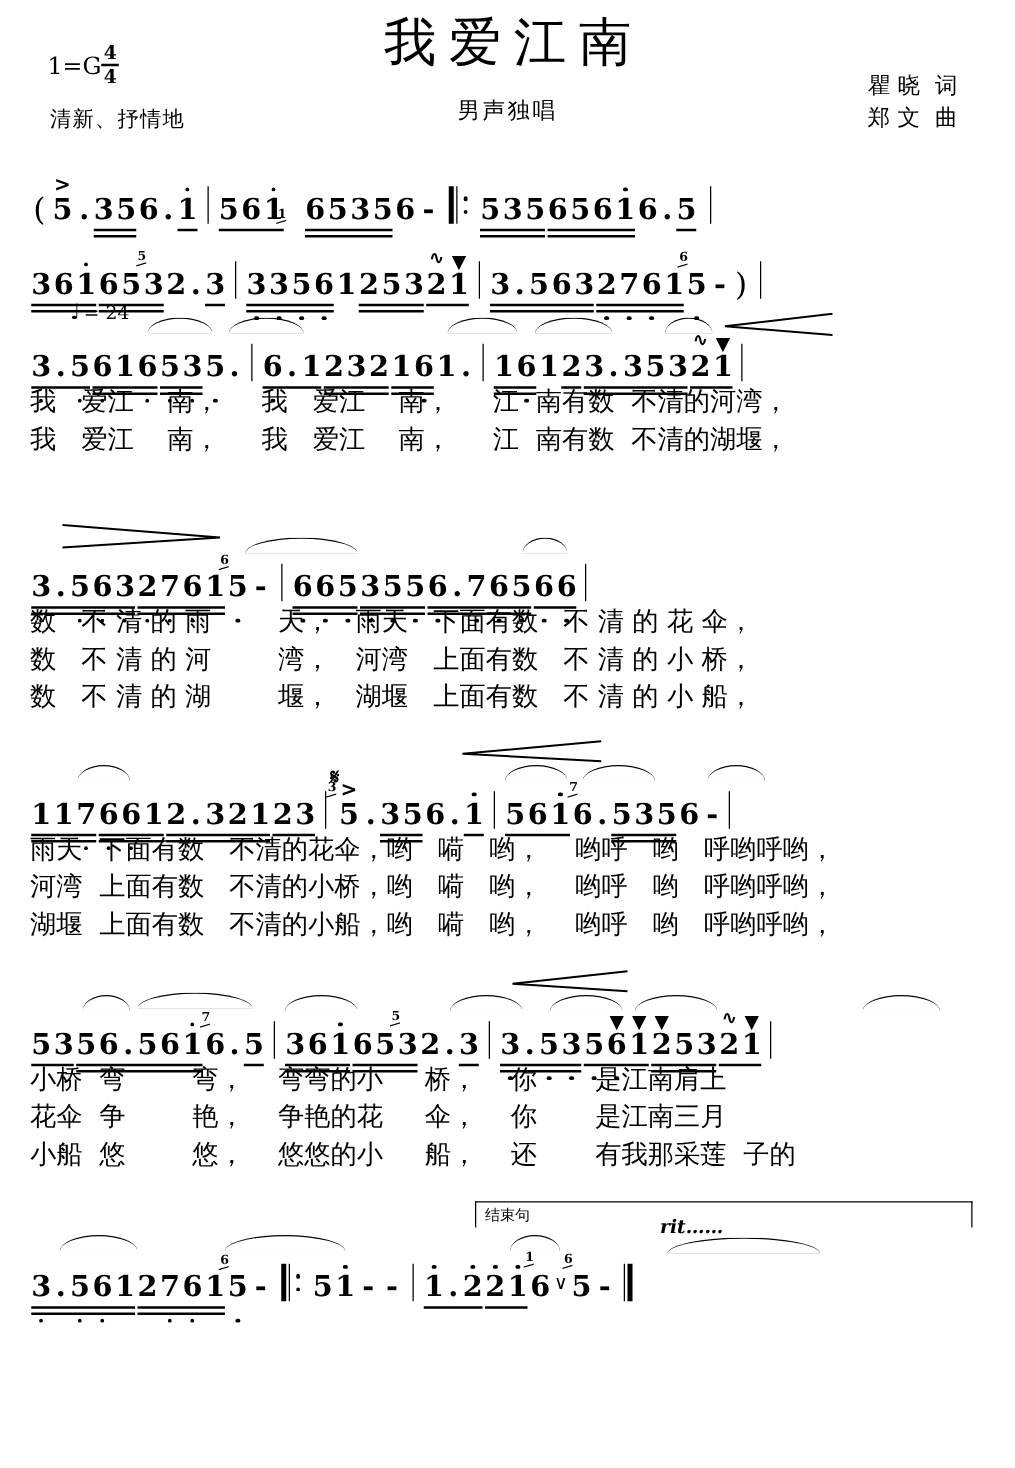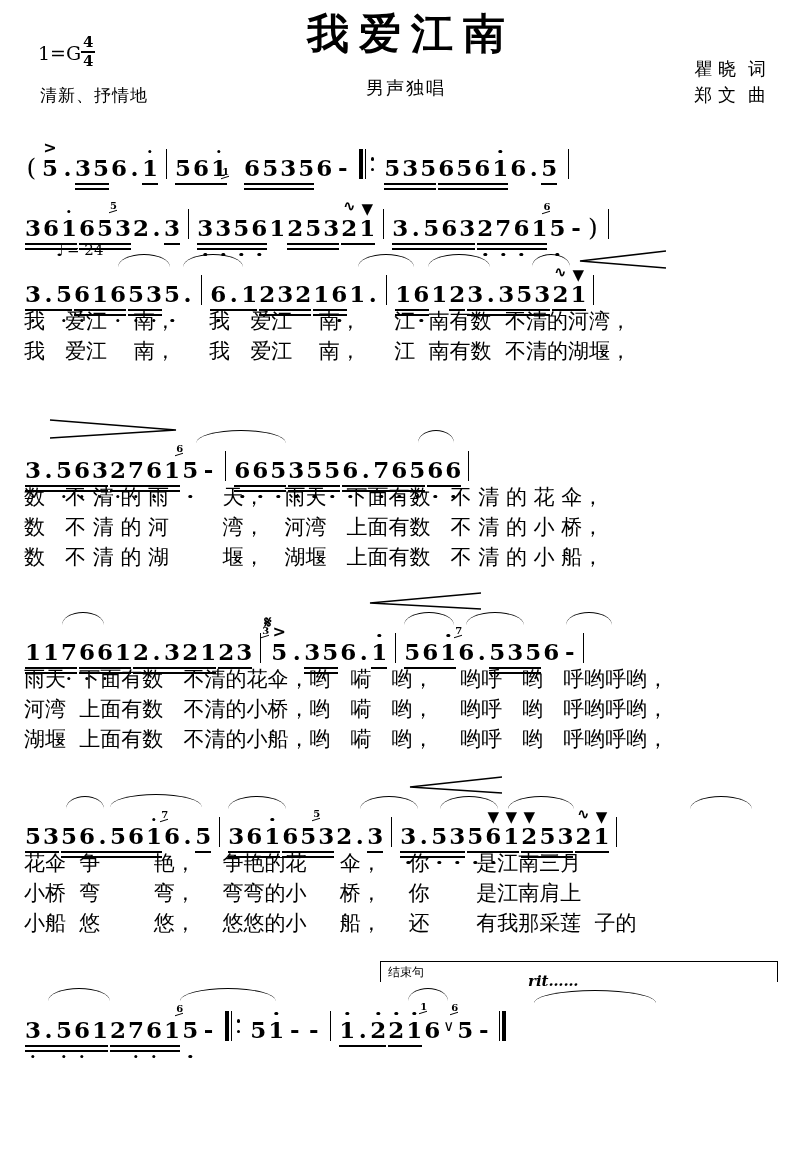--- a/index.html
+++ b/index.html
@@ -24,21 +24,21 @@
   }
 
   
   .title {
     position: absolute;
     top: 6px;
     left: 0;
     width: 812px;
     text-align: center;
     font-family: "DejaVu Serif", serif;
-    font-weight: bold;
+    font-weight: normal;
     font-size: 42px;
     letter-spacing: 10px;
     text-indent: 10px;
   }
   .keysig {
     position: absolute;
     left: 38px;
     top: 36px;
     font-family: "DejaVu Serif", serif;
     font-size: 19px;
@@ -699,22 +699,22 @@
         <span class="n">3</span>
       </span>
       <span class="bgroup b1">
         <span class="n">2<span class="trill">∿</span></span>
         <span class="n">1<span class="marc">▼</span></span>
       </span>
       <span class="bl" style="margin-left:6px;"></span>
     </div>
 
     <div class="lyrics">
+      <div class="lyricline">小桥  弯        弯，    弯弯的小     桥，    你       是江南肩上</div>
       <div class="lyricline">花伞  争        艳，    争艳的花     伞，    你       是江南三月</div>
-      <div class="lyricline">小桥  弯        弯，    弯弯的小     桥，    你       是江南肩上</div>
       <div class="lyricline">小船  悠        悠，    悠悠的小     船，    还       有我那采莲  子的</div>
     </div>
   </div>
 
   <div class="system" style="top:968px;">
     <div class="ending-box" style="left:380px;top:-7px;width:396px;"></div>
     <div class="ending-label" style="left:386px;top:-4px;">结束句</div>
     <div class="rit" style="left:528px;top:4px;font-weight:bold;">rit……</div>
 
     <div class="slur" style="left:48px;top:20px;width:62px;"></div>

